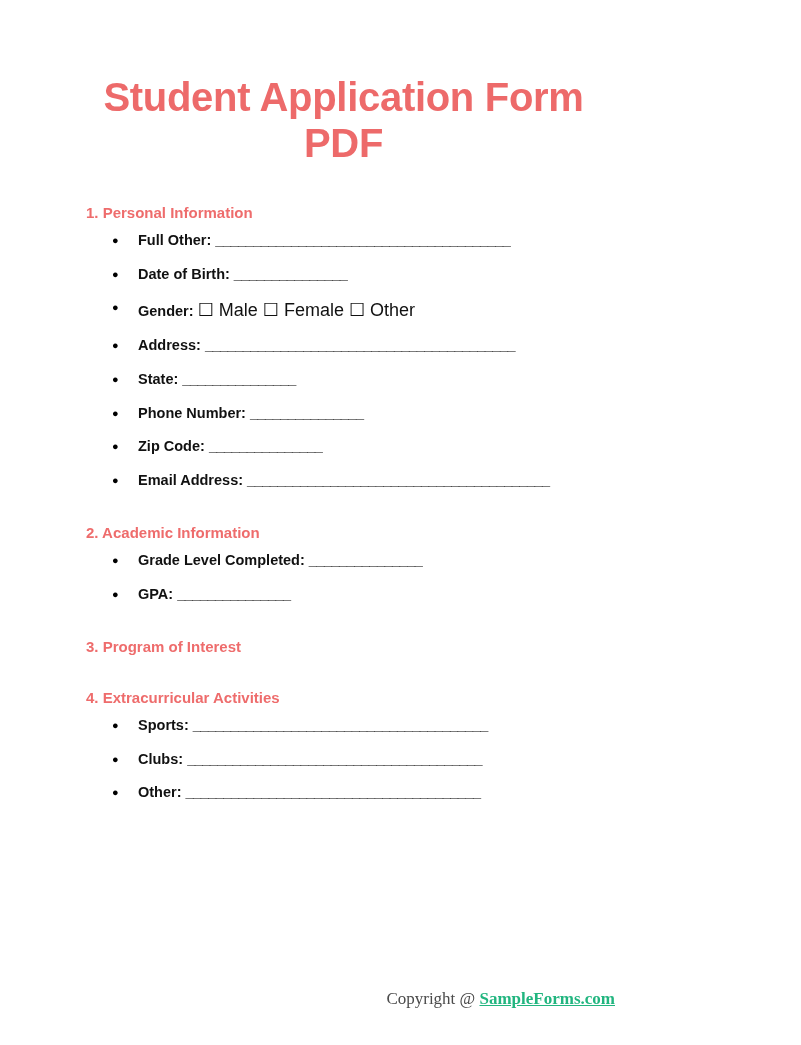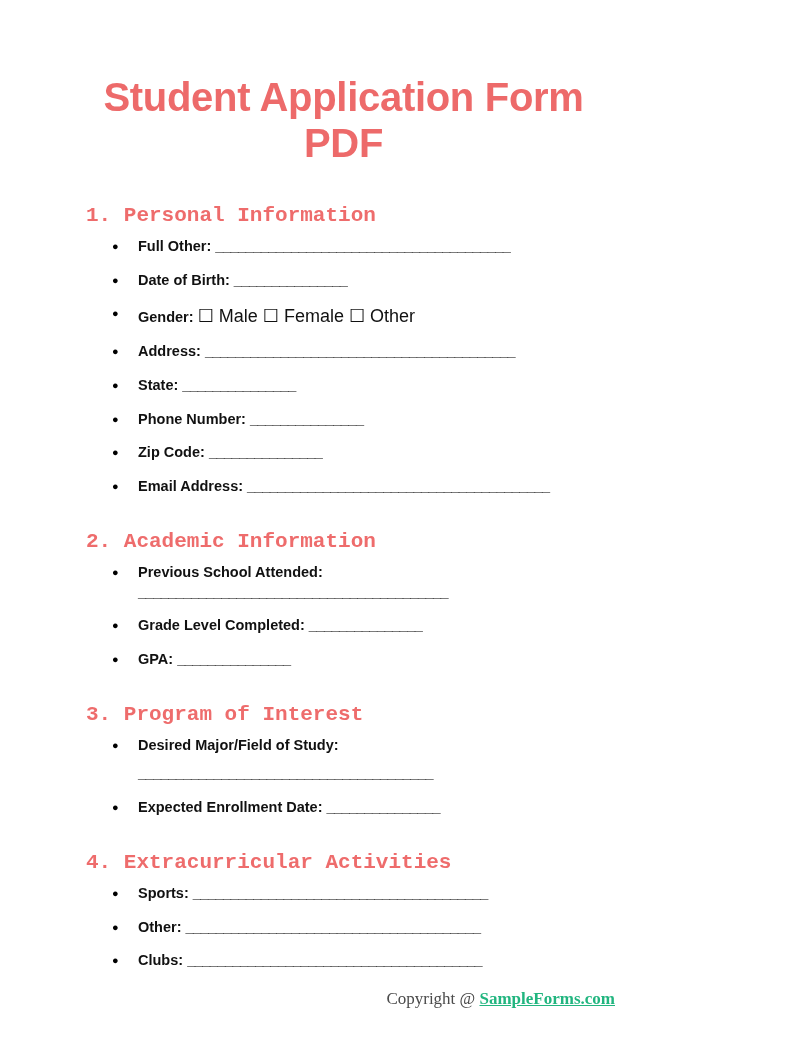--- a/index.html
+++ b/index.html
@@ -29,24 +29,23 @@
     font-weight: bold;
     letter-spacing: -0.3px;
     margin: 18px 0 0 0;
     line-height: 1.15;
   }
   .section {
     margin-top: 34px;
   }
   .section-heading {
     color: #ee6c6c;
-    font-size: 21px;
+    font-size: 15px;
     font-weight: bold;
     margin: 0 0 10px 26px;
-    font-family: Liberation Mono, monospace;
   }
   ul.fields {
     list-style: none;
     margin: 0;
     padding: 0 0 0 52px;
   }
   ul.fields li {
     position: relative;
     font-size: 14.5px;
     font-weight: bold;
@@ -127,54 +126,43 @@
       <li>
         <span>Email Address: </span><span class="blank">________________________________________</span>
       </li>
     </ul>
   </div>
 
   <div class="section">
     <div class="section-heading">2. Academic Information</div>
     <ul class="fields">
       <li>
-        <span>Previous School Attended: </span><span class="blank">_________________________________________</span>
-      </li>
-      <li>
         <span>Grade Level Completed: </span><span class="blank">_______________</span>
       </li>
       <li>
         <span>GPA: </span><span class="blank">_______________</span>
       </li>
     </ul>
   </div>
 
   <div class="section">
     <div class="section-heading">3. Program of Interest</div>
-    <ul class="fields">
-      <li>
-        <span>Desired Major/Field of Study:</span><span class="blank wrap-line">_______________________________________</span>
-      </li>
-      <li>
-        <span>Expected Enrollment Date: </span><span class="blank">_______________</span>
-      </li>
-    </ul>
   </div>
 
   <div class="section">
     <div class="section-heading">4. Extracurricular Activities</div>
     <ul class="fields">
       <li>
         <span>Sports: </span><span class="blank">_______________________________________</span>
       </li>
       <li>
-        <span>Other: </span><span class="blank">_______________________________________</span>
+        <span>Clubs: </span><span class="blank">_______________________________________</span>
       </li>
       <li>
-        <span>Clubs: </span><span class="blank">_______________________________________</span>
+        <span>Other: </span><span class="blank">_______________________________________</span>
       </li>
     </ul>
   </div>
 
   <div class="footer">
     <span>Copyright @ </span><span class="brand">SampleForms.com</span>
   </div>
 
 </div>
 

